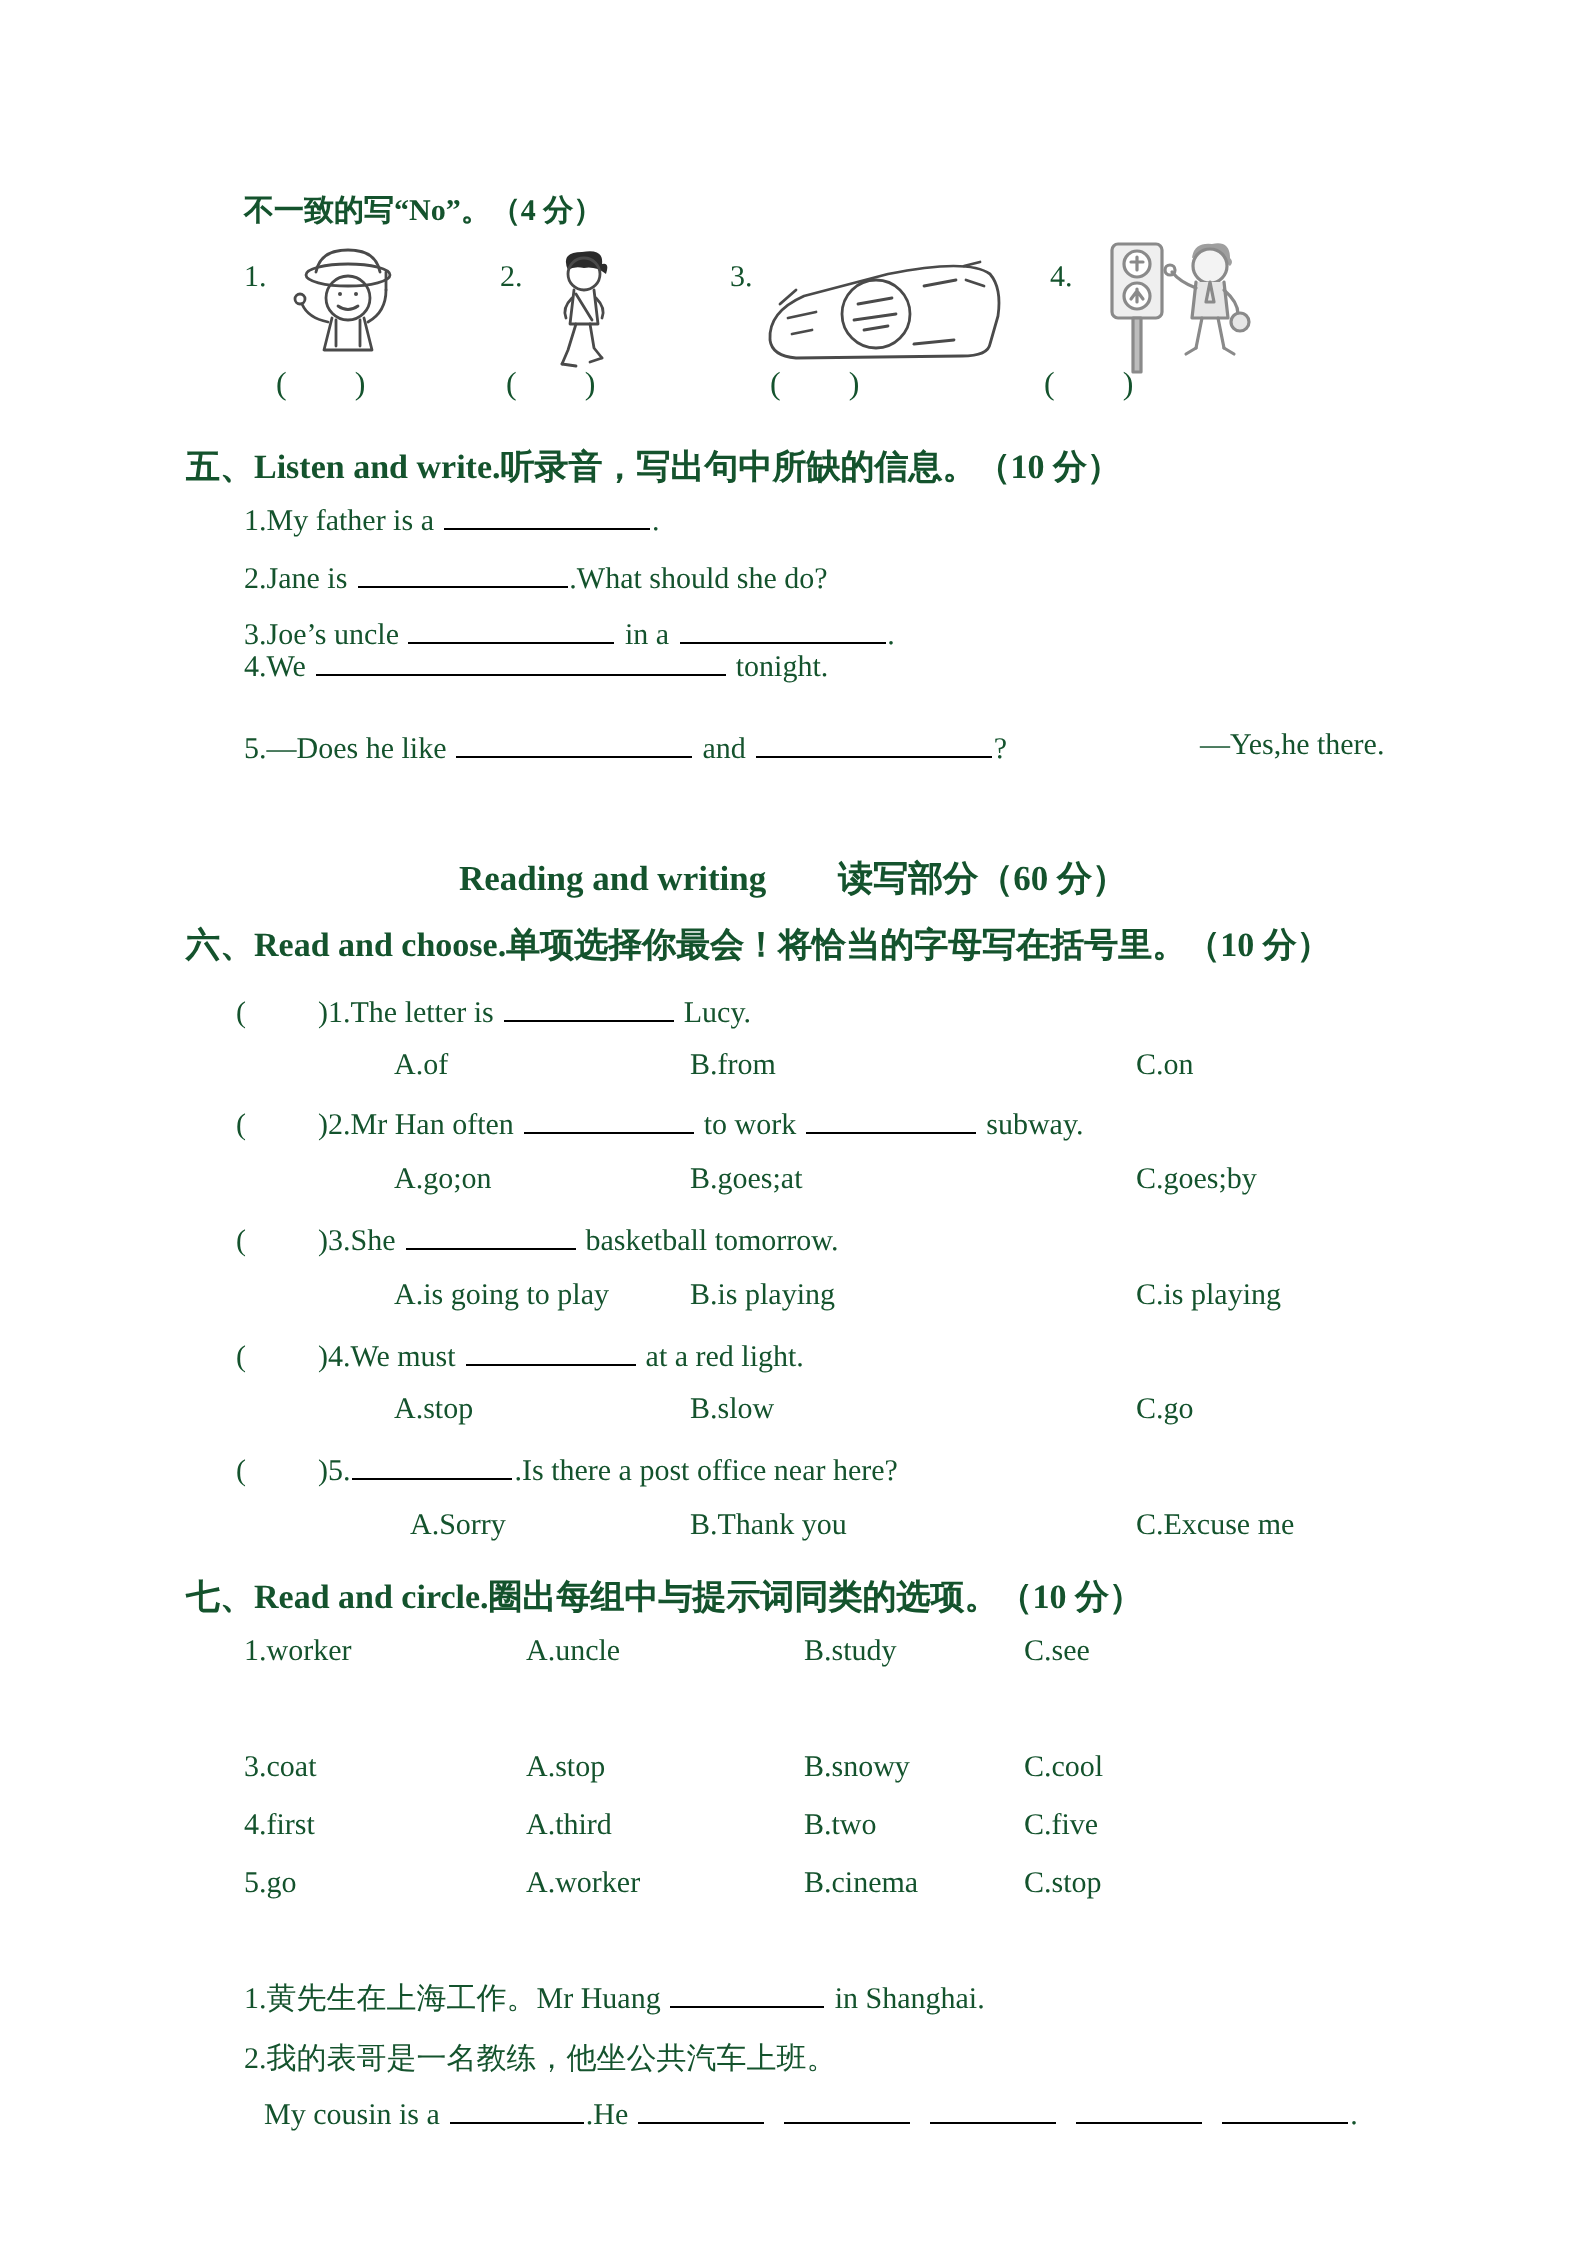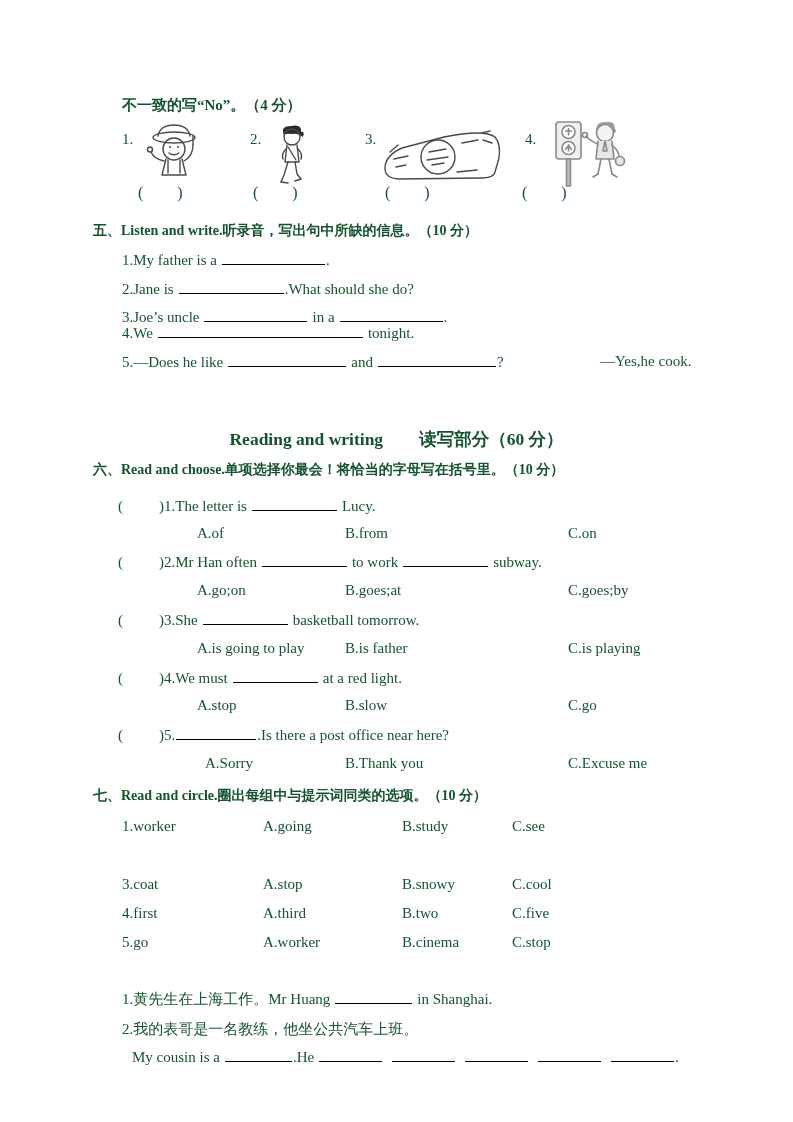--- a/index.html
+++ b/index.html
@@ -8,21 +8,21 @@
     width:793px;height:1122px;
     background:#fff;
     color:#14532d;
     font-family:Liberation Serif, serif;
     font-size:15px;
     overflow:hidden;
     padding-left:12px;
   }
   .abs{position:absolute;white-space:nowrap;}
   .bold{font-weight:700;}
-  .sec-head{font-weight:700;font-size:14px;}
+  .sec-head{font-weight:700;font-size:17px;}
   .rw-heading{font-weight:700;font-size:17.5px;}
   .rw-heading .zh-part{margin-left:36px;}
   .blank{
     display:inline-block;
     border-bottom:1px solid #000;
     height:13px;
     vertical-align:baseline;
     margin:0 5px;
   }
   .blank.tight-r{margin-right:1px;}
@@ -119,21 +119,21 @@
   <div class="abs sec-head" style="top:222px;left:93px"><span>五、</span><span>Listen and write.</span><span>听录音，写出句中所缺的信息。（10 分）</span></div>
 
   <div class="abs" style="top:251px;left:122px"><span>1.My father is a</span><span class="blank tight-r" style="width:103px"></span><span>.</span></div>
 
   <div class="abs" style="top:280px;left:122px"><span>2.Jane is</span><span class="blank tight-r" style="width:105px"></span><span>.What should she do?</span></div>
 
   <div class="abs" style="top:308px;left:122px"><span>3.Joe’s uncle</span><span class="blank" style="width:103px"></span><span>in a</span><span class="blank tight-r" style="width:103px"></span><span>.</span></div>
 
   <div class="abs" style="top:324px;left:122px"><span>4.We</span><span class="blank" style="width:205px"></span><span>tonight.</span></div>
 
-  <div class="abs" style="top:353px;left:122px;width:671px"><span>5.—Does he like</span><span class="blank" style="width:118px"></span><span>and</span><span class="blank tight-r" style="width:118px"></span><span>?</span><span class="abs" style="left:478px;top:0">—Yes,he cook.</span></div>
+  <div class="abs" style="top:365px;left:122px;width:671px"><span>5.—Does he like</span><span class="blank" style="width:118px"></span><span>and</span><span class="blank tight-r" style="width:118px"></span><span>?</span><span class="abs" style="left:478px;top:0">—Yes,he there.</span></div>
 
   <div class="abs rw-heading" style="top:427px;left:0;width:793px;text-align:center;white-space:nowrap"><span>Reading and writing</span><span class="zh-part">读写部分（60 分）</span></div>
 
   <div class="abs sec-head" style="top:461px;left:93px"><span>六、</span><span>Read and choose.</span><span>单项选择你最会！将恰当的字母写在括号里。（10 分）</span></div>
 
   <div class="abs" style="top:497px;left:118px"><span>(</span><span class="q-paren-gap"></span><span>)1.The letter is</span><span class="blank" style="width:85px"></span><span>Lucy.</span></div>
   <div class="abs" style="top:525px;left:0;width:793px;height:20px">
     <span class="abs" style="left:197px">A.of</span>
     <span class="abs" style="left:345px">B.from</span>
     <span class="abs" style="left:568px">C.on</span>
@@ -142,21 +142,21 @@
   <div class="abs" style="top:553px;left:118px"><span>(</span><span class="q-paren-gap"></span><span>)2.Mr Han often</span><span class="blank" style="width:85px"></span><span>to work</span><span class="blank" style="width:85px"></span><span>subway.</span></div>
   <div class="abs" style="top:582px;left:0;width:793px;height:20px">
     <span class="abs" style="left:197px">A.go;on</span>
     <span class="abs" style="left:345px">B.goes;at</span>
     <span class="abs" style="left:568px">C.goes;by</span>
   </div>
 
   <div class="abs" style="top:611px;left:118px"><span>(</span><span class="q-paren-gap"></span><span>)3.She</span><span class="blank" style="width:85px"></span><span>basketball tomorrow.</span></div>
   <div class="abs" style="top:640px;left:0;width:793px;height:20px">
     <span class="abs" style="left:197px">A.is going to play</span>
-    <span class="abs" style="left:345px">B.is father</span>
+    <span class="abs" style="left:345px">B.is playing</span>
     <span class="abs" style="left:568px">C.is playing</span>
   </div>
 
   <div class="abs" style="top:669px;left:118px"><span>(</span><span class="q-paren-gap"></span><span>)4.We must</span><span class="blank" style="width:85px"></span><span>at a red light.</span></div>
   <div class="abs" style="top:697px;left:0;width:793px;height:20px">
     <span class="abs" style="left:197px">A.stop</span>
     <span class="abs" style="left:345px">B.slow</span>
     <span class="abs" style="left:568px">C.go</span>
   </div>
 
@@ -164,21 +164,21 @@
   <div class="abs" style="top:755px;left:0;width:793px;height:20px">
     <span class="abs" style="left:205px">A.Sorry</span>
     <span class="abs" style="left:345px">B.Thank you</span>
     <span class="abs" style="left:568px">C.Excuse me</span>
   </div>
 
   <div class="abs sec-head" style="top:787px;left:93px"><span>七、</span><span>Read and circle.</span><span>圈出每组中与提示词同类的选项。（10 分）</span></div>
 
   <div class="abs" style="top:818px;left:0;width:793px;height:20px">
     <span class="abs" style="left:122px">1.worker</span>
-    <span class="abs" style="left:263px">A.going</span>
+    <span class="abs" style="left:263px">A.uncle</span>
     <span class="abs" style="left:402px">B.study</span>
     <span class="abs" style="left:512px">C.see</span>
   </div>
   <div class="abs" style="top:876px;left:0;width:793px;height:20px">
     <span class="abs" style="left:122px">3.coat</span>
     <span class="abs" style="left:263px">A.stop</span>
     <span class="abs" style="left:402px">B.snowy</span>
     <span class="abs" style="left:512px">C.cool</span>
   </div>
   <div class="abs" style="top:905px;left:0;width:793px;height:20px">

